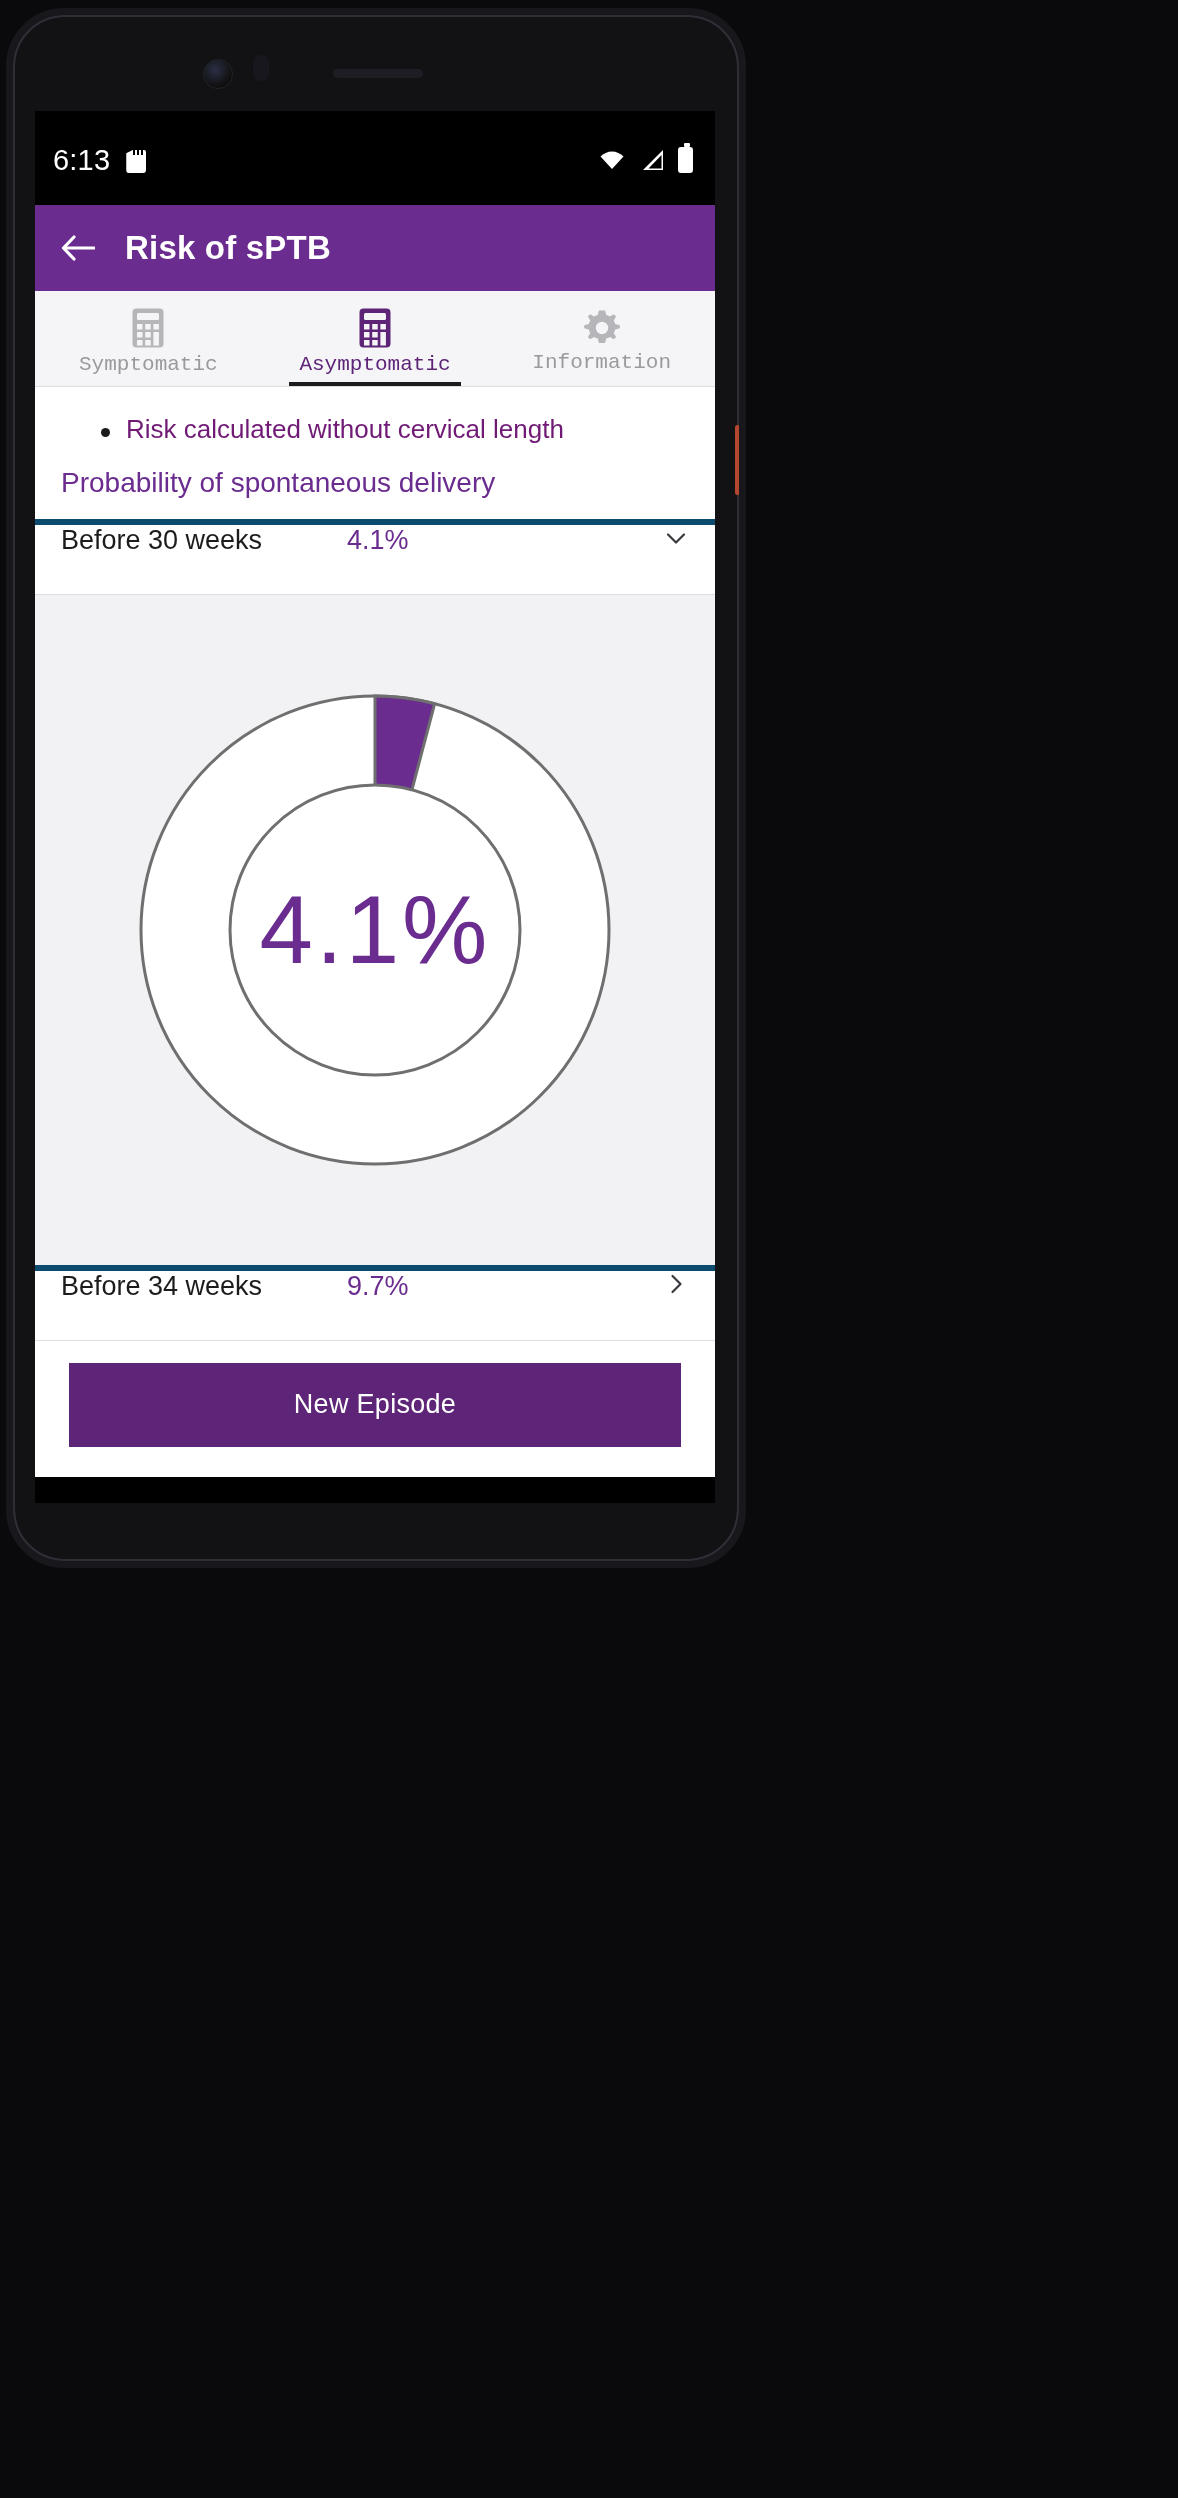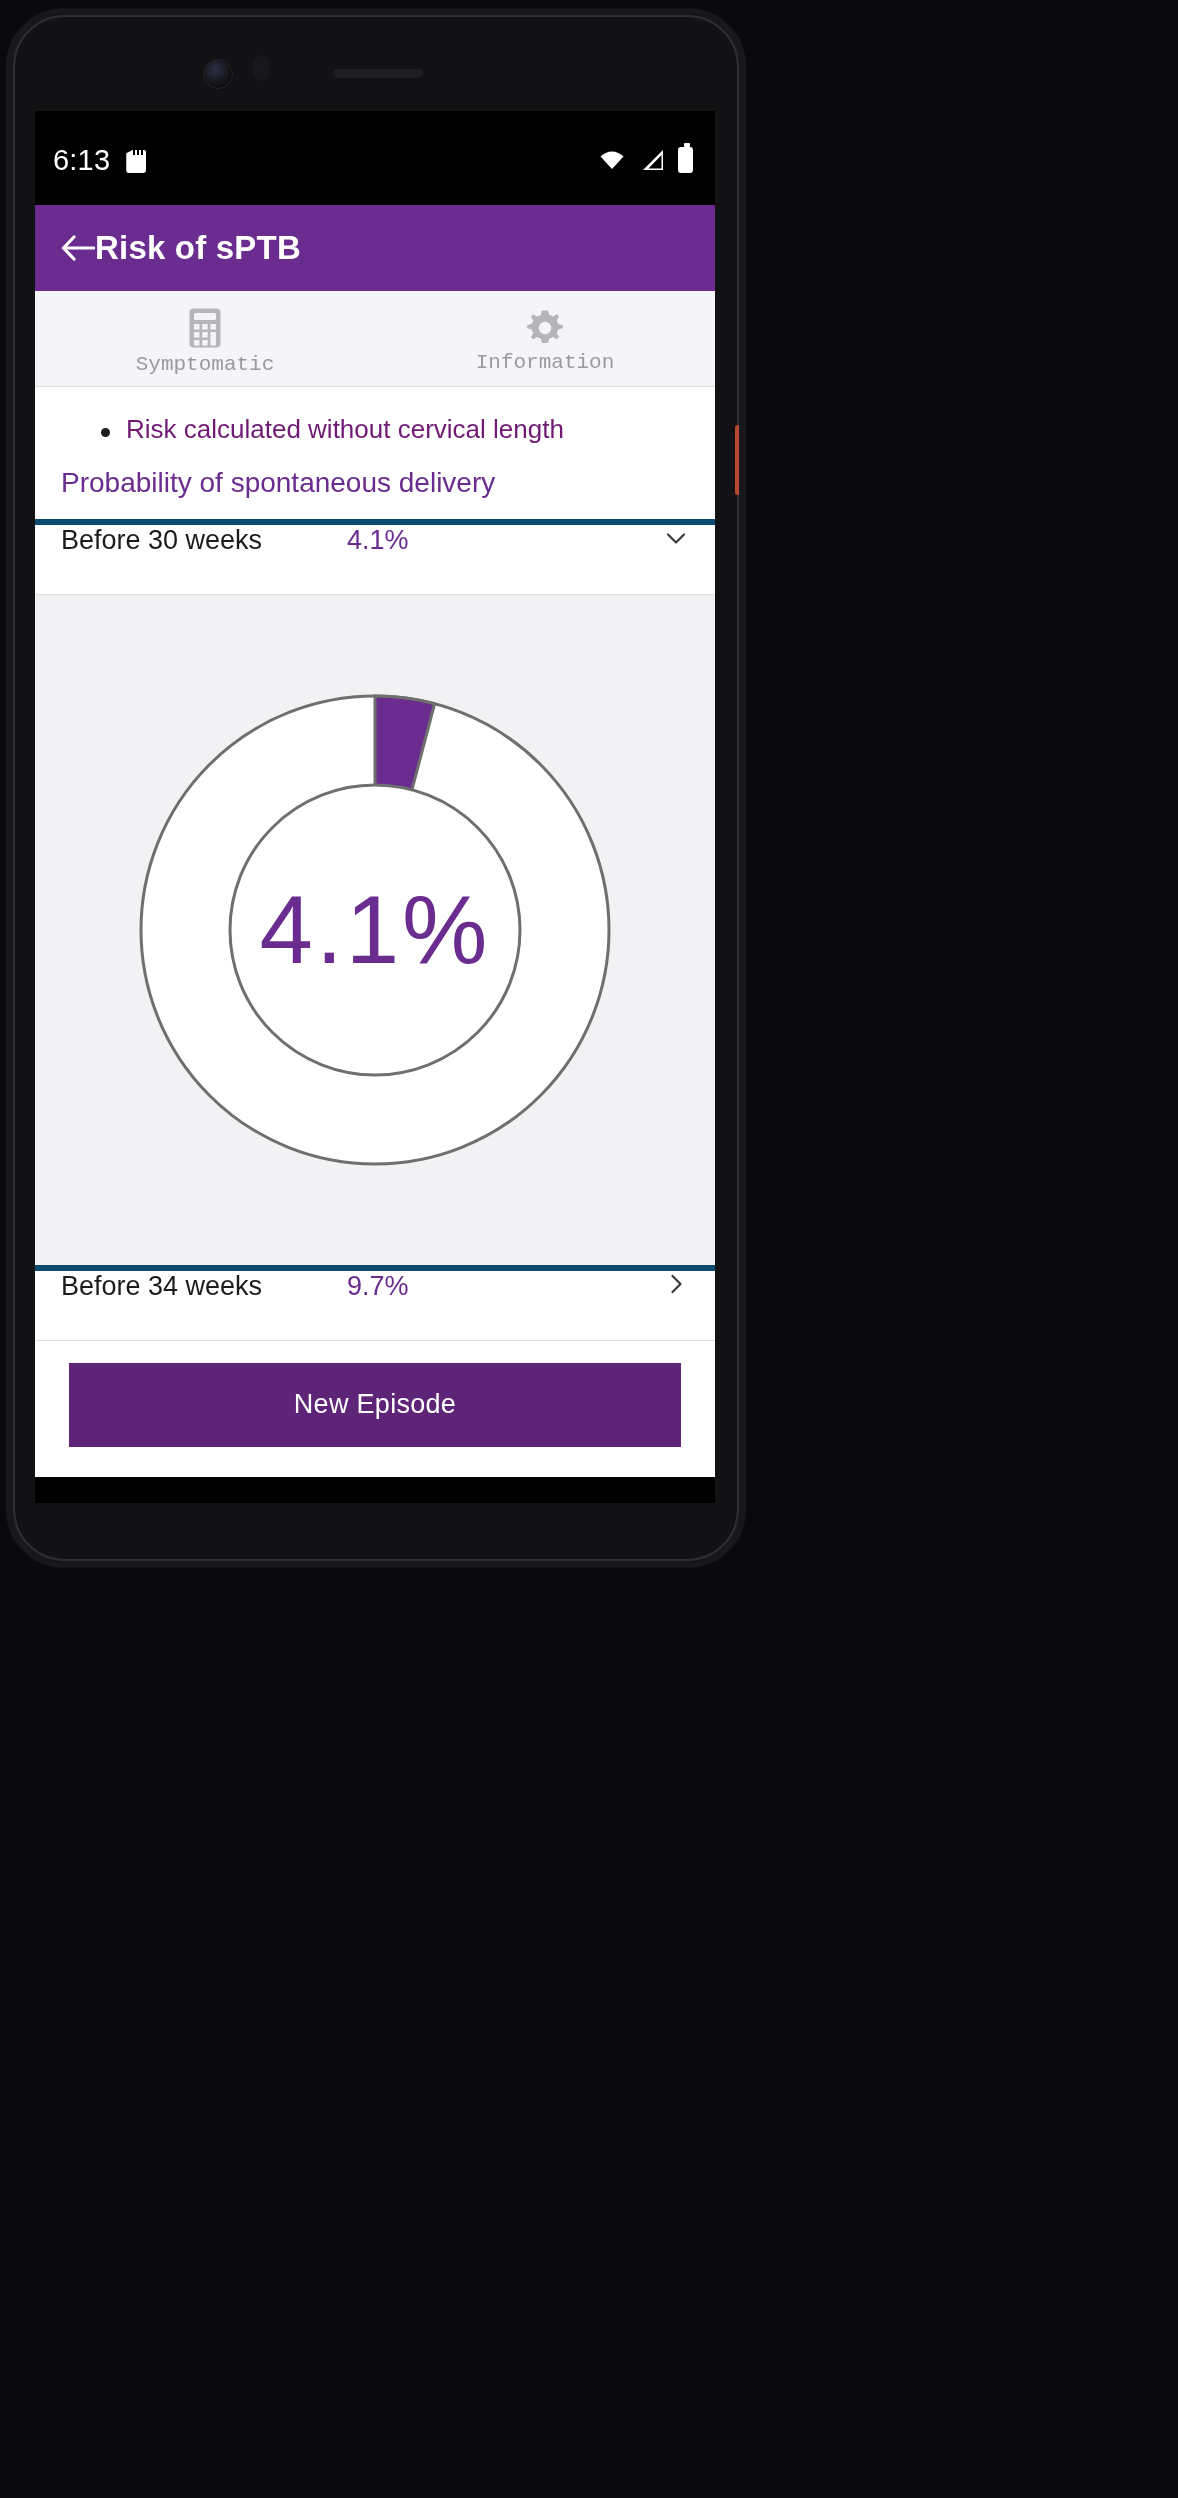--- a/index.html
+++ b/index.html
@@ -114,20 +114,21 @@
     width: 6px; height: 4px; background: #fff; border-radius: 1px;
   }
 
   
   #app-bar {
     height: 86px;
     background: #6a2c8f;
     display: flex;
     align-items: center;
     padding-left: 26px;
+    gap: 30px;
   }
   #back-arrow { width: 34px; height: 28px; }
   #app-title {
     color: #ffffff;
     font-size: 33px;
     font-weight: bold;
     letter-spacing: 0.2px;
   }
 
   
@@ -301,20 +302,37 @@
               <rect x="6" y="25" width="5.5" height="5.5" fill="#f5f5f7"></rect>
               <rect x="14.2" y="25" width="5.5" height="5.5" fill="#f5f5f7"></rect>
               <rect x="6" y="33" width="5.5" height="5.5" fill="#f5f5f7"></rect>
               <rect x="14.2" y="33" width="5.5" height="5.5" fill="#f5f5f7"></rect>
               <rect x="22.4" y="25" width="5.5" height="13.5" fill="#f5f5f7"></rect>
             </svg>
           </span>
           <span class="tab-label">Symptomatic</span>
         </div>
 
+        <div class="tab active">
+          <span class="calc-icon">
+            <svg width="34" height="42" viewBox="0 0 34 42">
+              <rect x="1.5" y="1.5" width="31" height="39" rx="4" fill="#5d2477"></rect>
+              <rect x="6" y="6" width="22" height="7" rx="1.5" fill="#f5f5f7"></rect>
+              <rect x="6" y="17" width="5.5" height="5.5" fill="#f5f5f7"></rect>
+              <rect x="14.2" y="17" width="5.5" height="5.5" fill="#f5f5f7"></rect>
+              <rect x="22.4" y="17" width="5.5" height="5.5" fill="#f5f5f7"></rect>
+              <rect x="6" y="25" width="5.5" height="5.5" fill="#f5f5f7"></rect>
+              <rect x="14.2" y="25" width="5.5" height="5.5" fill="#f5f5f7"></rect>
+              <rect x="6" y="33" width="5.5" height="5.5" fill="#f5f5f7"></rect>
+              <rect x="14.2" y="33" width="5.5" height="5.5" fill="#f5f5f7"></rect>
+              <rect x="22.4" y="25" width="5.5" height="13.5" fill="#f5f5f7"></rect>
+            </svg>
+          </span>
+          <span class="tab-label">Asymptomatic</span>
+        </div>
 
         <div class="tab inactive">
           <span class="gear-icon">
             <svg width="38" height="38" viewBox="0 0 38 38">
               <path fill="#b6b6ba" d="M19 1.5 l3.1 0 1.1 4.6 a13.6 13.6 0 0 1 3.6 1.5 l4.1-2.4 2.2 2.2 -2.4 4.1 a13.6 13.6 0 0 1 1.5 3.6 l4.6 1.1 0 3.1 -4.6 1.1 a13.6 13.6 0 0 1 -1.5 3.6 l2.4 4.1 -2.2 2.2 -4.1-2.4 a13.6 13.6 0 0 1 -3.6 1.5 l-1.1 4.6 -3.1 0 -3.1 0 -1.1-4.6 a13.6 13.6 0 0 1 -3.6-1.5 l-4.1 2.4 -2.2-2.2 2.4-4.1 a13.6 13.6 0 0 1 -1.5-3.6 l-4.6-1.1 0-3.1 4.6-1.1 a13.6 13.6 0 0 1 1.5-3.6 l-2.4-4.1 2.2-2.2 4.1 2.4 a13.6 13.6 0 0 1 3.6-1.5 l1.1-4.6 z"></path>
               <circle cx="19" cy="19" r="6.2" fill="#f5f5f7"></circle>
             </svg>
           </span>
           <span class="tab-label">Information</span>
         </div>

